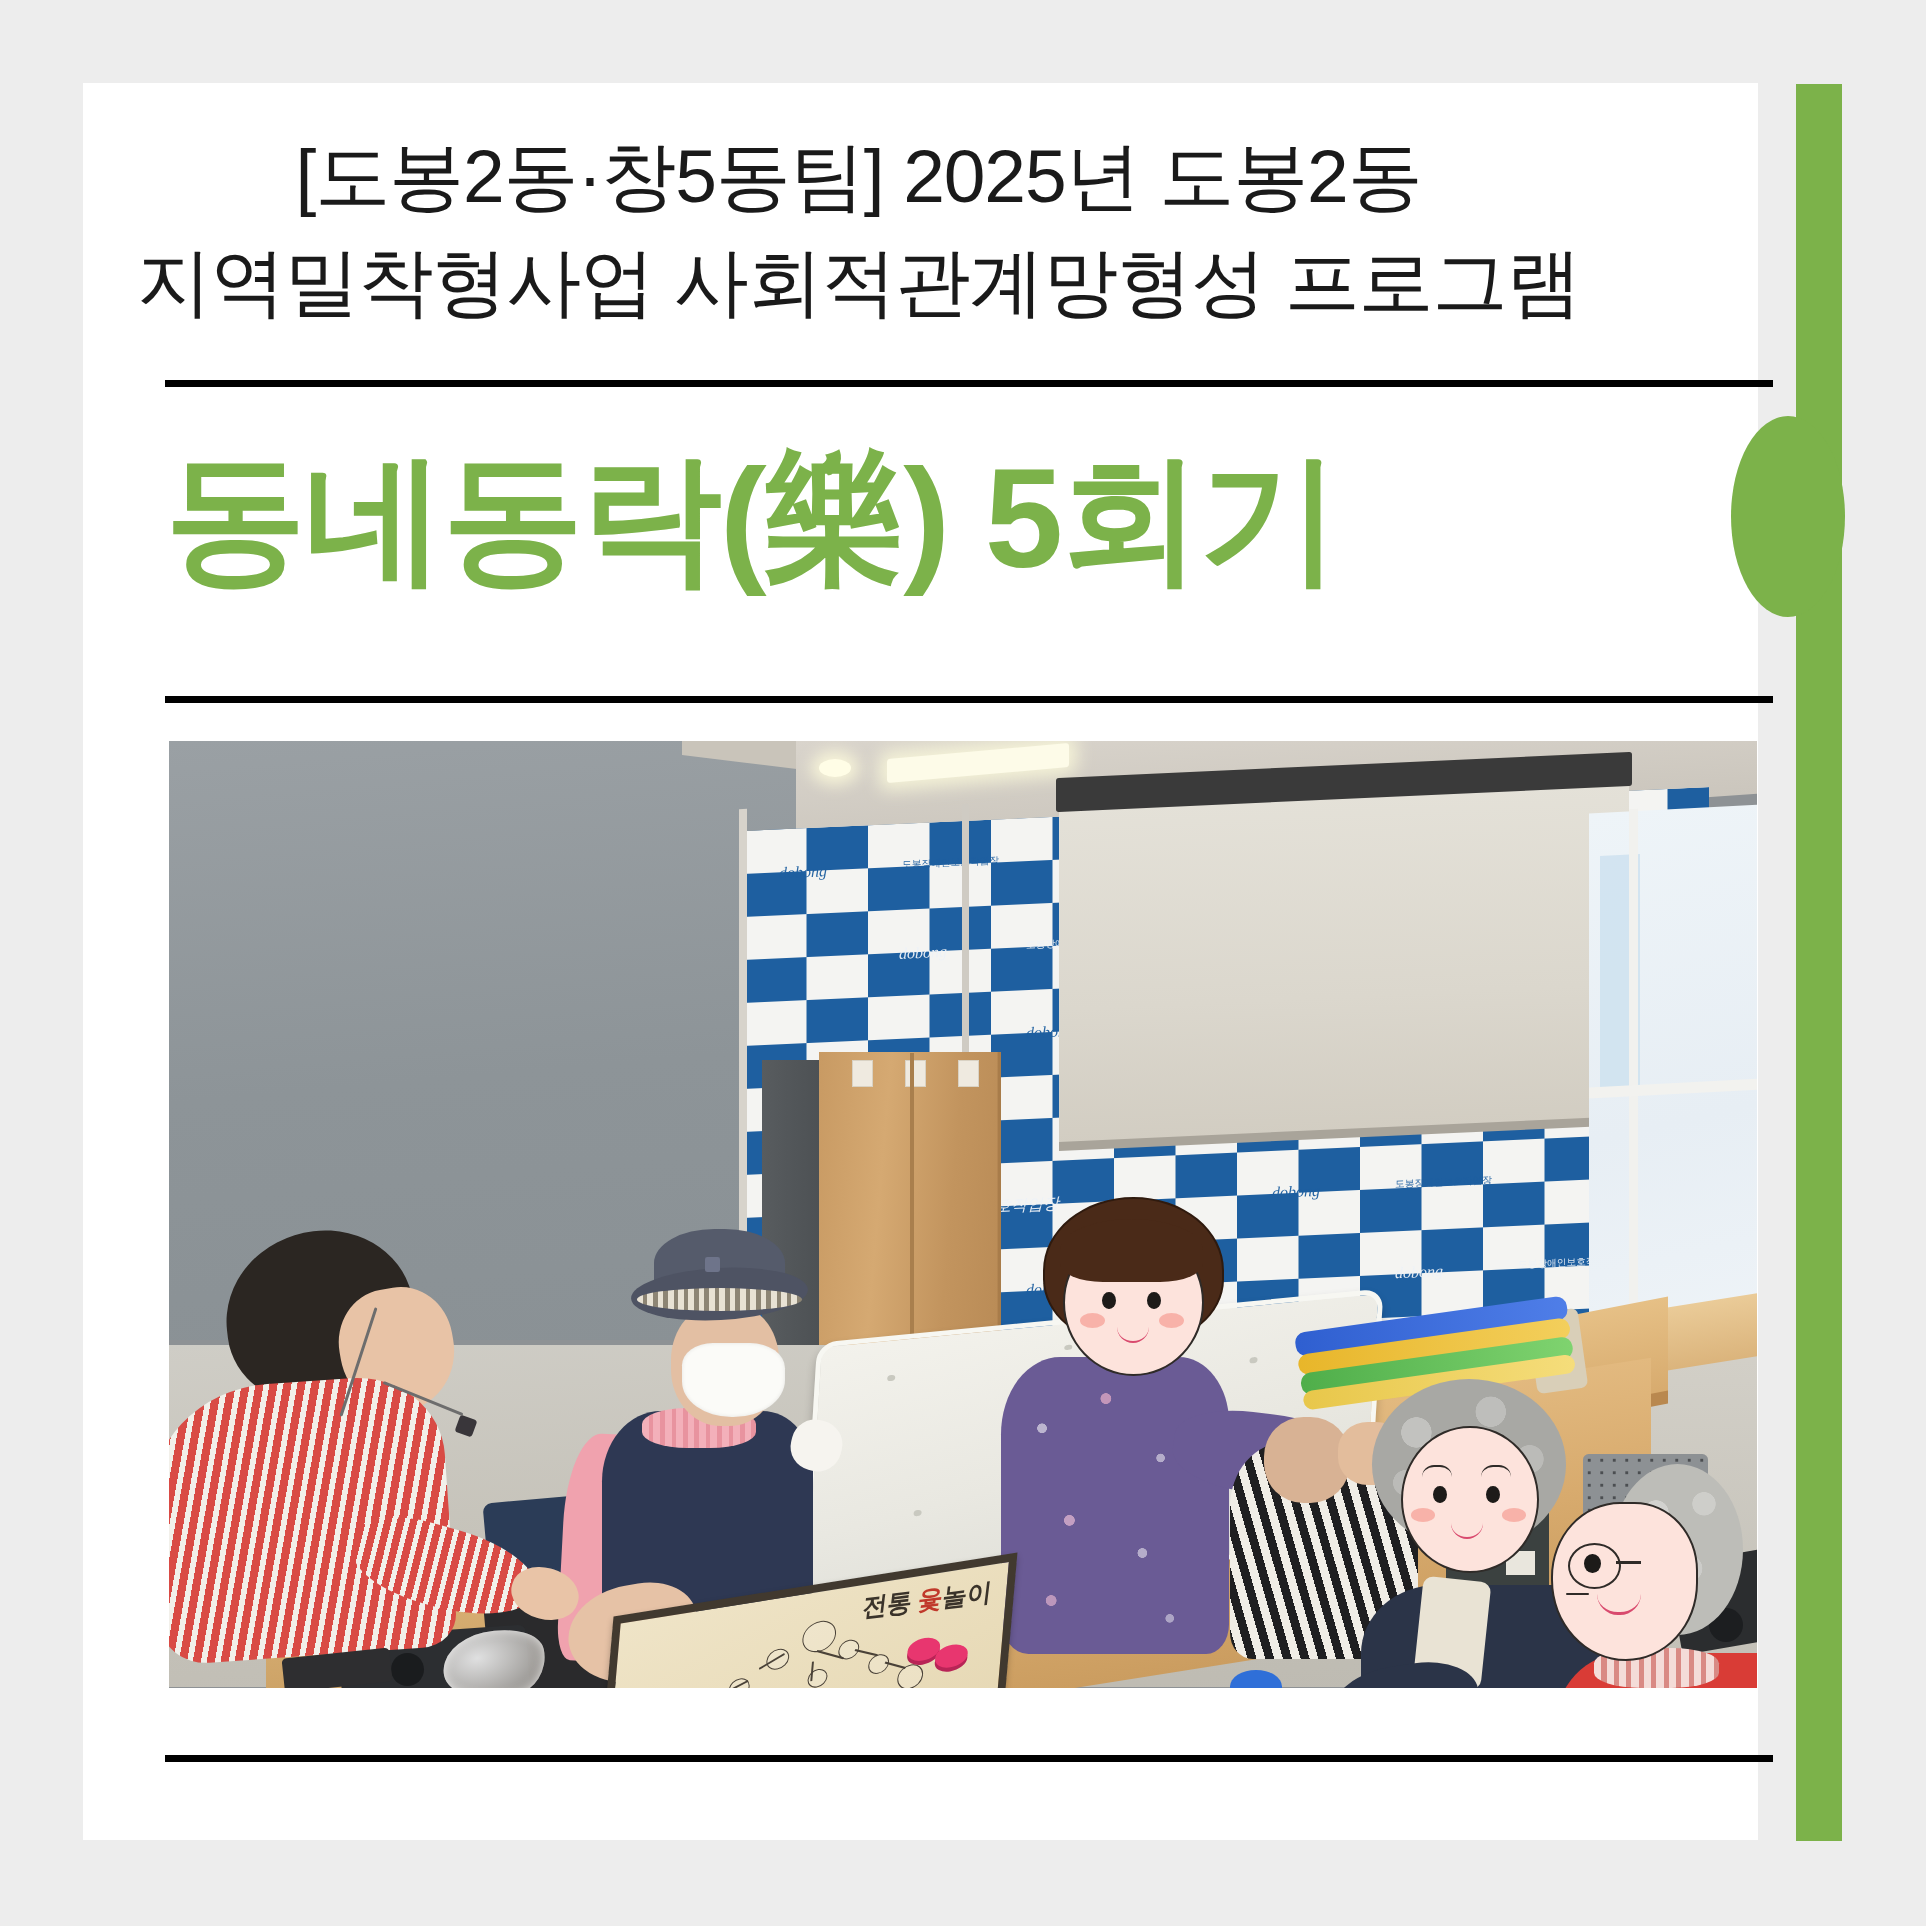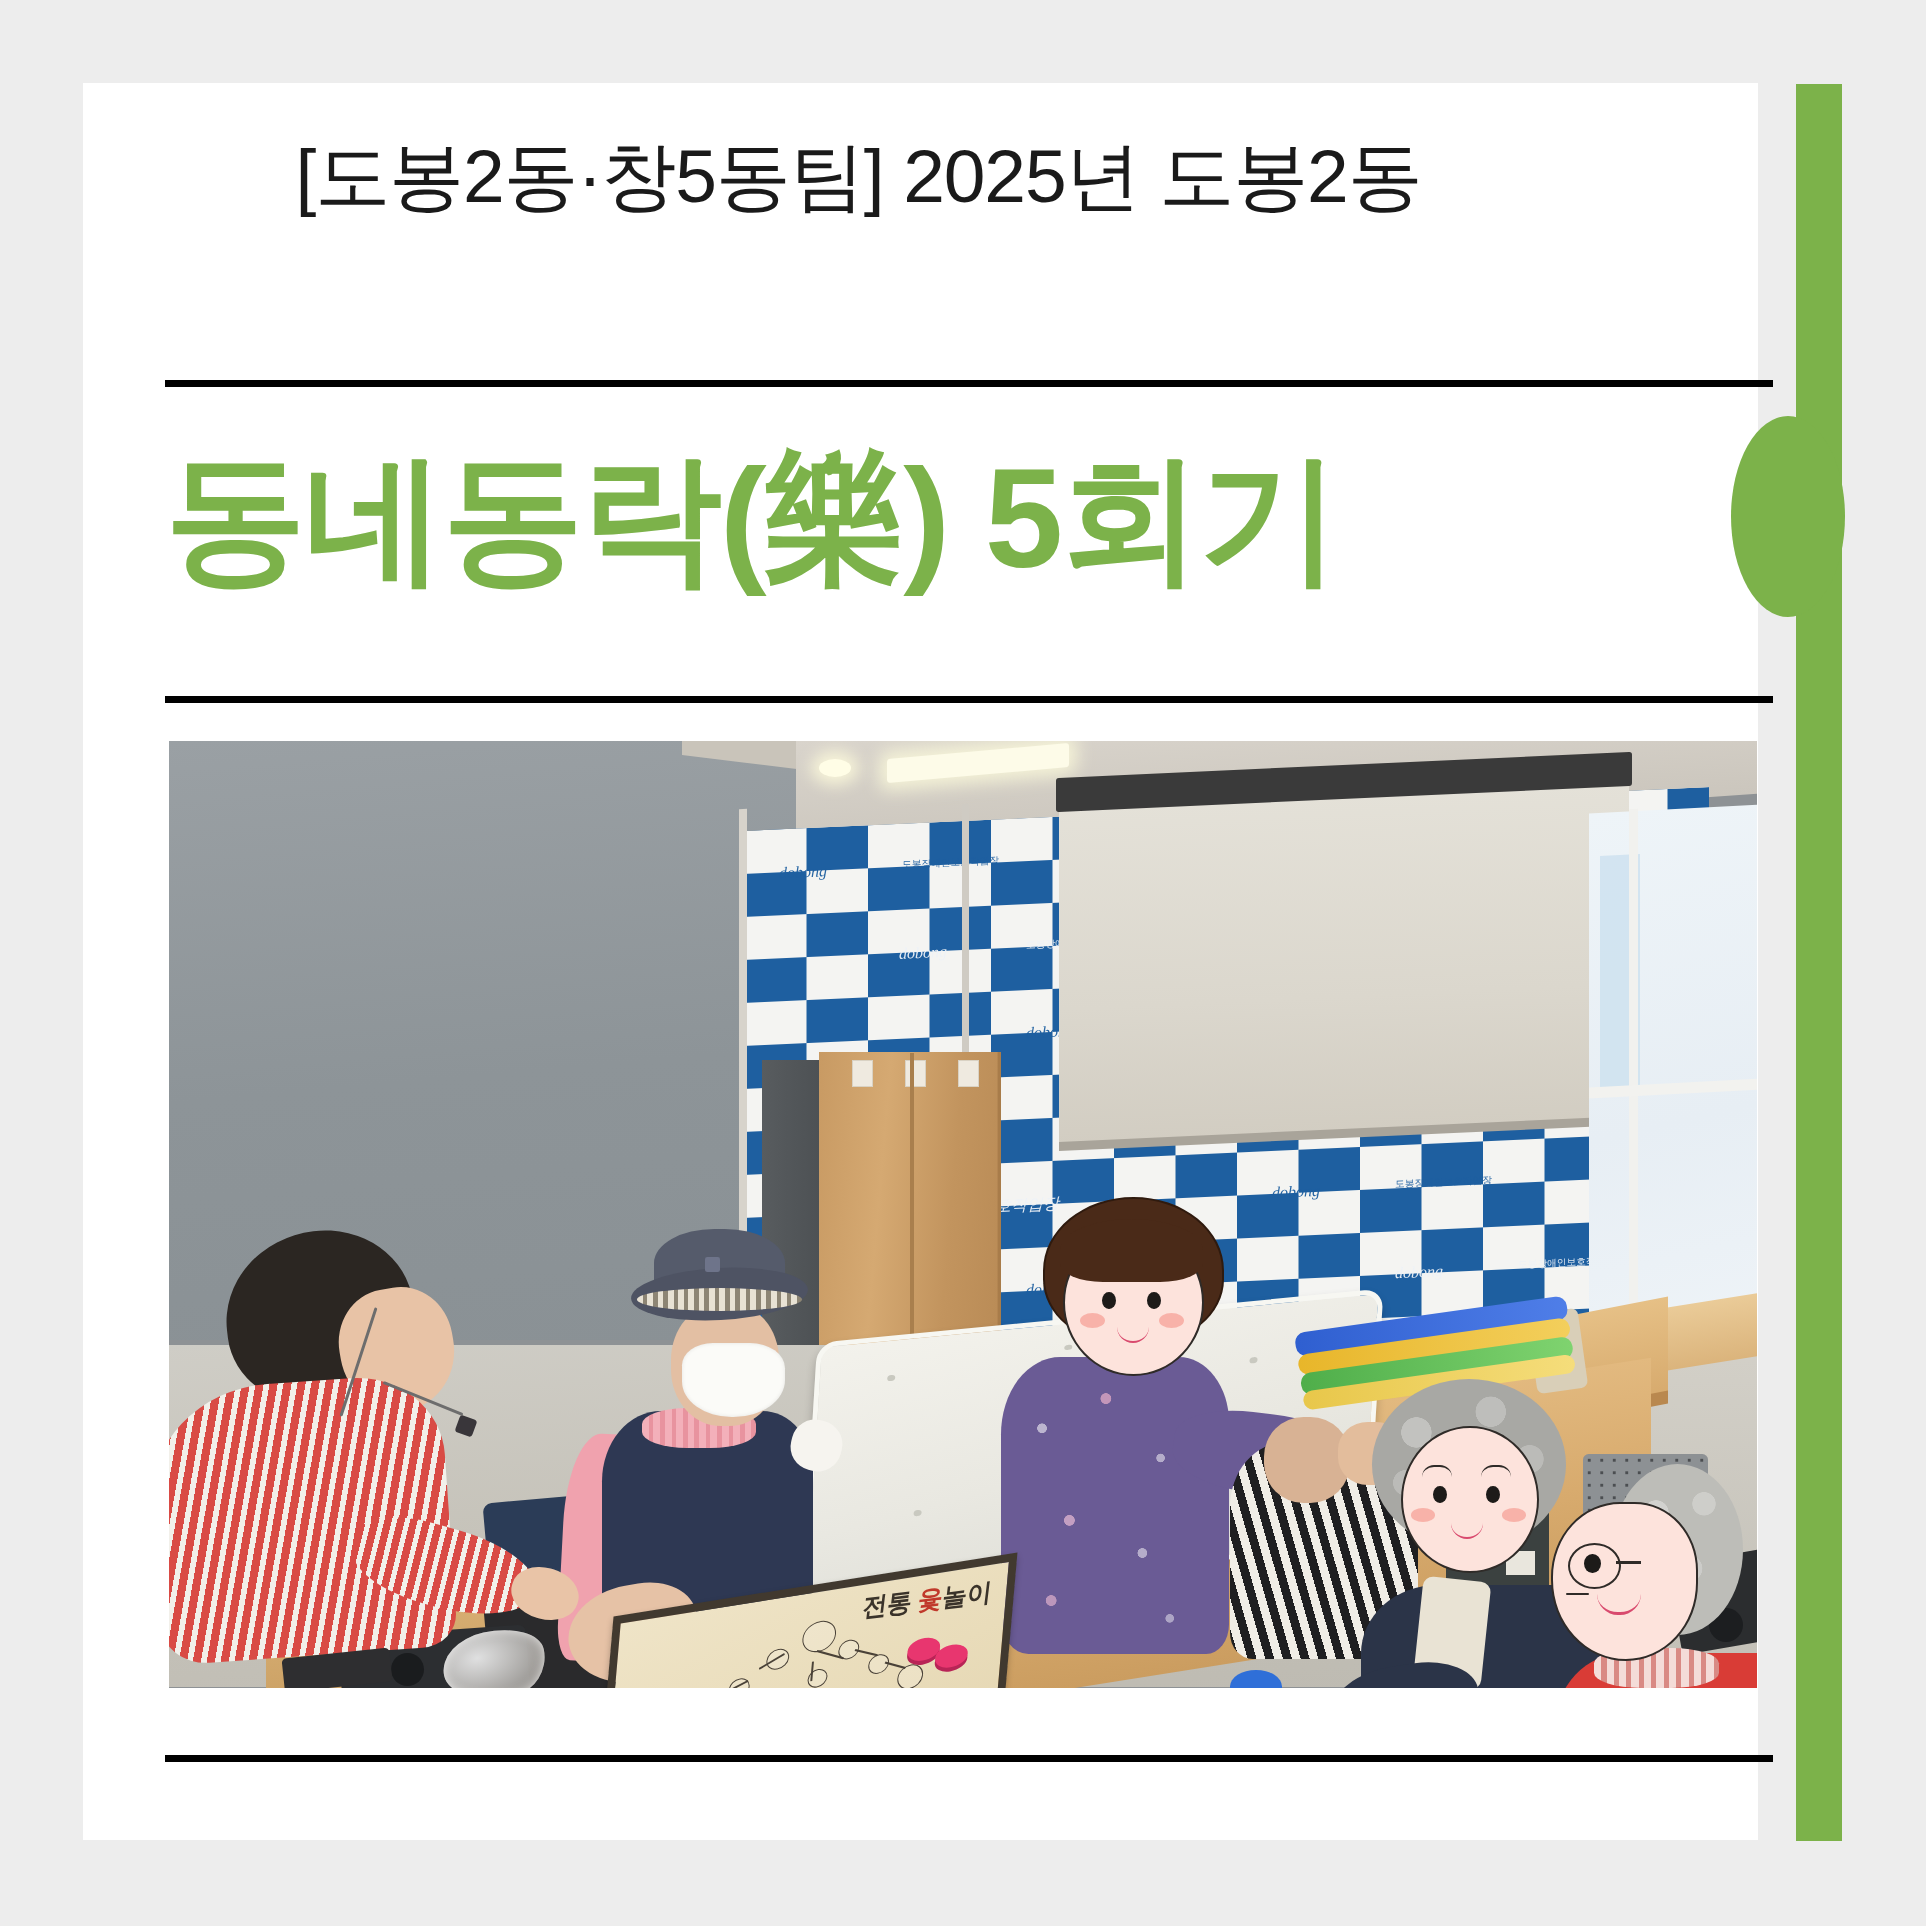--- a/index.html
+++ b/index.html
@@ -363,20 +363,21 @@
 </head>
 <body>
 
 <div id="card"></div>
 
 <div id="green-accent"></div>
 <div id="green-bulge"></div>
 
 <div id="header">
   <div class="head-line">[도봉2동·창5동팀] 2025년 도봉2동</div>
+  <div class="head-line">지역밀착형사업 사회적관계망형성 프로그램</div>
 </div>
 
 <div class="rule" id="rule-top"></div>
 
 <div id="big-title">동네동락(樂) 5회기</div>
 
 <div class="rule" id="rule-mid"></div>
 
 <div id="photo">
 

